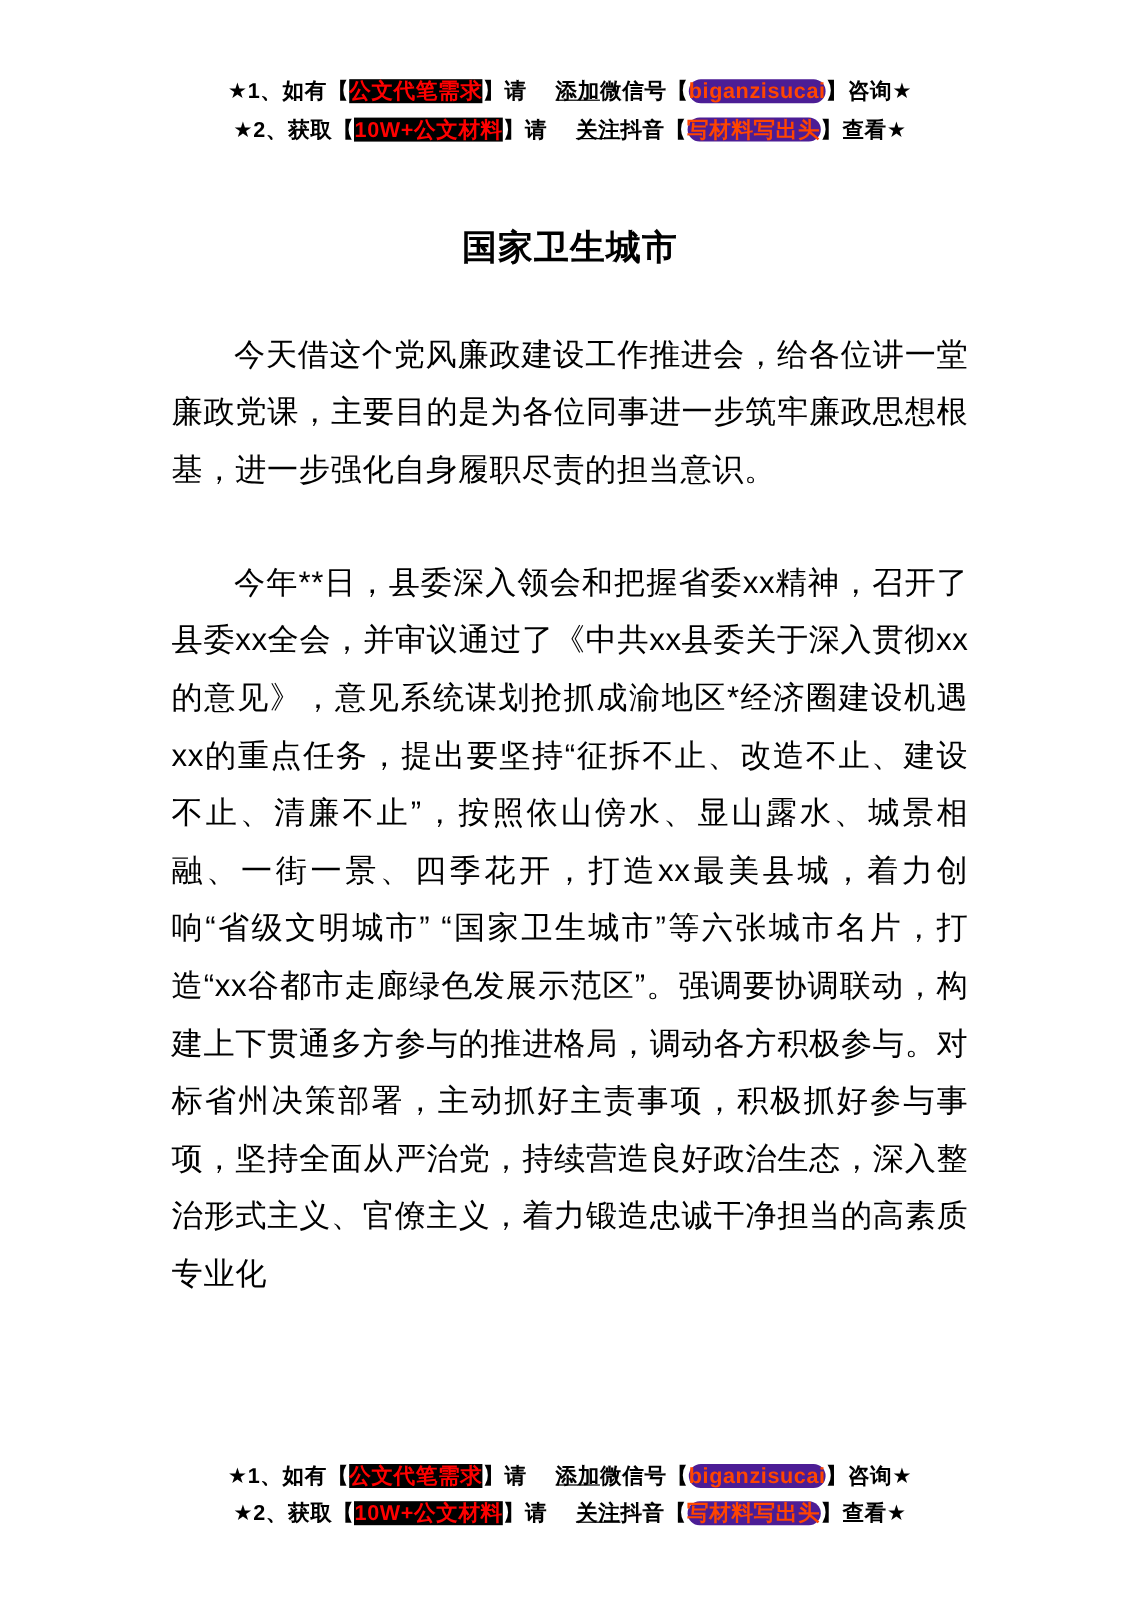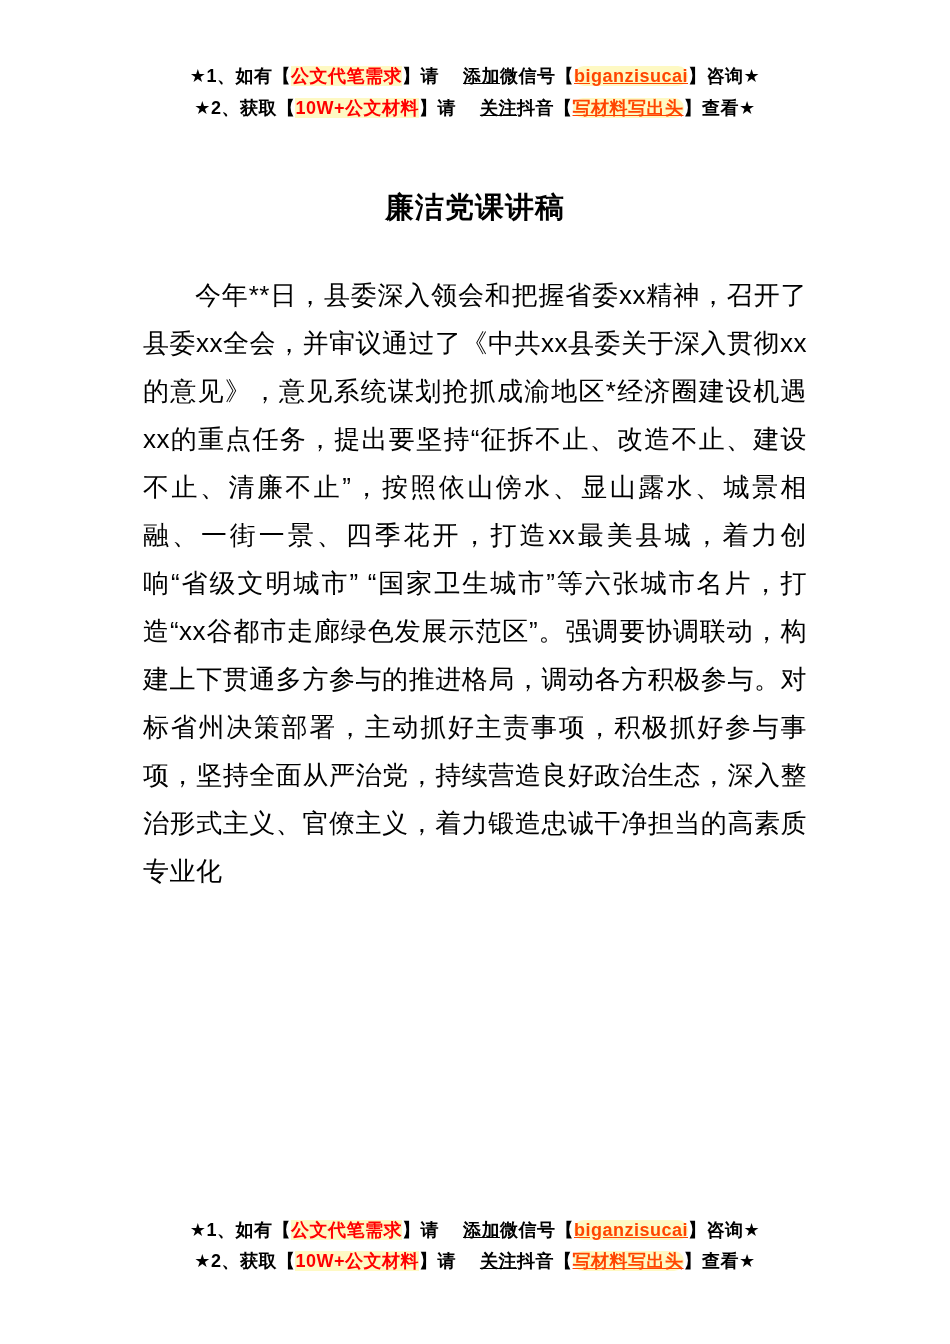--- a/index.html
+++ b/index.html
@@ -18,27 +18,26 @@
     position: absolute;
     left: 0;
     width: 100%;
     text-align: center;
     font-size: 18px;
     font-weight: bold;
     letter-spacing: 0.5px;
   }
   .banner-top   { top: 60px;   line-height: 32px; }
   .banner-bottom{ top: 1215px; line-height: 31px; }
-  .banner .hl-red  { background: #fef9c3; color: #ff0000; }
+  .banner .hl-red  { background: #000000; color: #ff0000; }
   .banner .ul      { text-decoration: underline; margin-left: 24px; }
   .banner .rg      { font-weight: bold; }
   .banner .hl-link {
-    background: #fef9c3;
+    background: #4c1d95;
     color: #ff4500;
-    text-decoration: underline;
     text-decoration-color: #ff4500;
     border-radius: 10px;
   }
 
   
   .doc {
     position: absolute;
     top: 189px;
     left: 143px;
     width: 664px;
@@ -66,21 +65,22 @@
   <div class="banner banner-top">
     <div>
       <span>★1、如有【</span><span class="hl-red">公文代笔需求</span><span>】请</span><span class="ul">添加</span><span class="rg">微信号</span><span>【</span><span class="hl-link">biganzisucai</span><span>】咨询★</span>
     </div>
     <div>
       <span>★2、获取【</span><span class="hl-red">10W+公文材料</span><span>】请</span><span class="ul">关注</span><span class="rg">抖音</span><span>【</span><span class="hl-link">写材料写出头</span><span>】查看★</span>
     </div>
   </div>
 
   <div class="doc">
-    <h1 class="doc-title">廉洁党课讲稿</h1>
+    <h1 class="doc-title">国家卫生城市</h1>
+    <p class="para">今天借这个党风廉政建设工作推进会，给各位讲一堂廉政党课，主要目的是为各位同事进一步筑牢廉政思想根基，进一步强化自身履职尽责的担当意识。</p>
     <p class="para">今年**日，县委深入领会和把握省委xx精神，召开了县委xx全会，并审议通过了《中共xx县委关于深入贯彻xx的意见》，意见系统谋划抢抓成渝地区*经济圈建设机遇xx的重点任务，提出要坚持“征拆不止、改造不止、建设不止、清廉不止”，按照依山傍水、显山露水、城景相融、一街一景、四季花开，打造xx最美县城，着力创响“省级文明城市” “国家卫生城市”等六张城市名片，打造“xx谷都市走廊绿色发展示范区”。强调要协调联动，构建上下贯通多方参与的推进格局，调动各方积极参与。对标省州决策部署，主动抓好主责事项，积极抓好参与事项，坚持全面从严治党，持续营造良好政治生态，深入整治形式主义、官僚主义，着力锻造忠诚干净担当的高素质专业化</p>
   </div>
 
   <div class="banner banner-bottom">
     <div>
       <span>★1、如有【</span><span class="hl-red">公文代笔需求</span><span>】请</span><span class="ul">添加</span><span class="rg">微信号</span><span>【</span><span class="hl-link">biganzisucai</span><span>】咨询★</span>
     </div>
     <div>
       <span>★2、获取【</span><span class="hl-red">10W+公文材料</span><span>】请</span><span class="ul">关注</span><span class="rg">抖音</span><span>【</span><span class="hl-link">写材料写出头</span><span>】查看★</span>
     </div>

